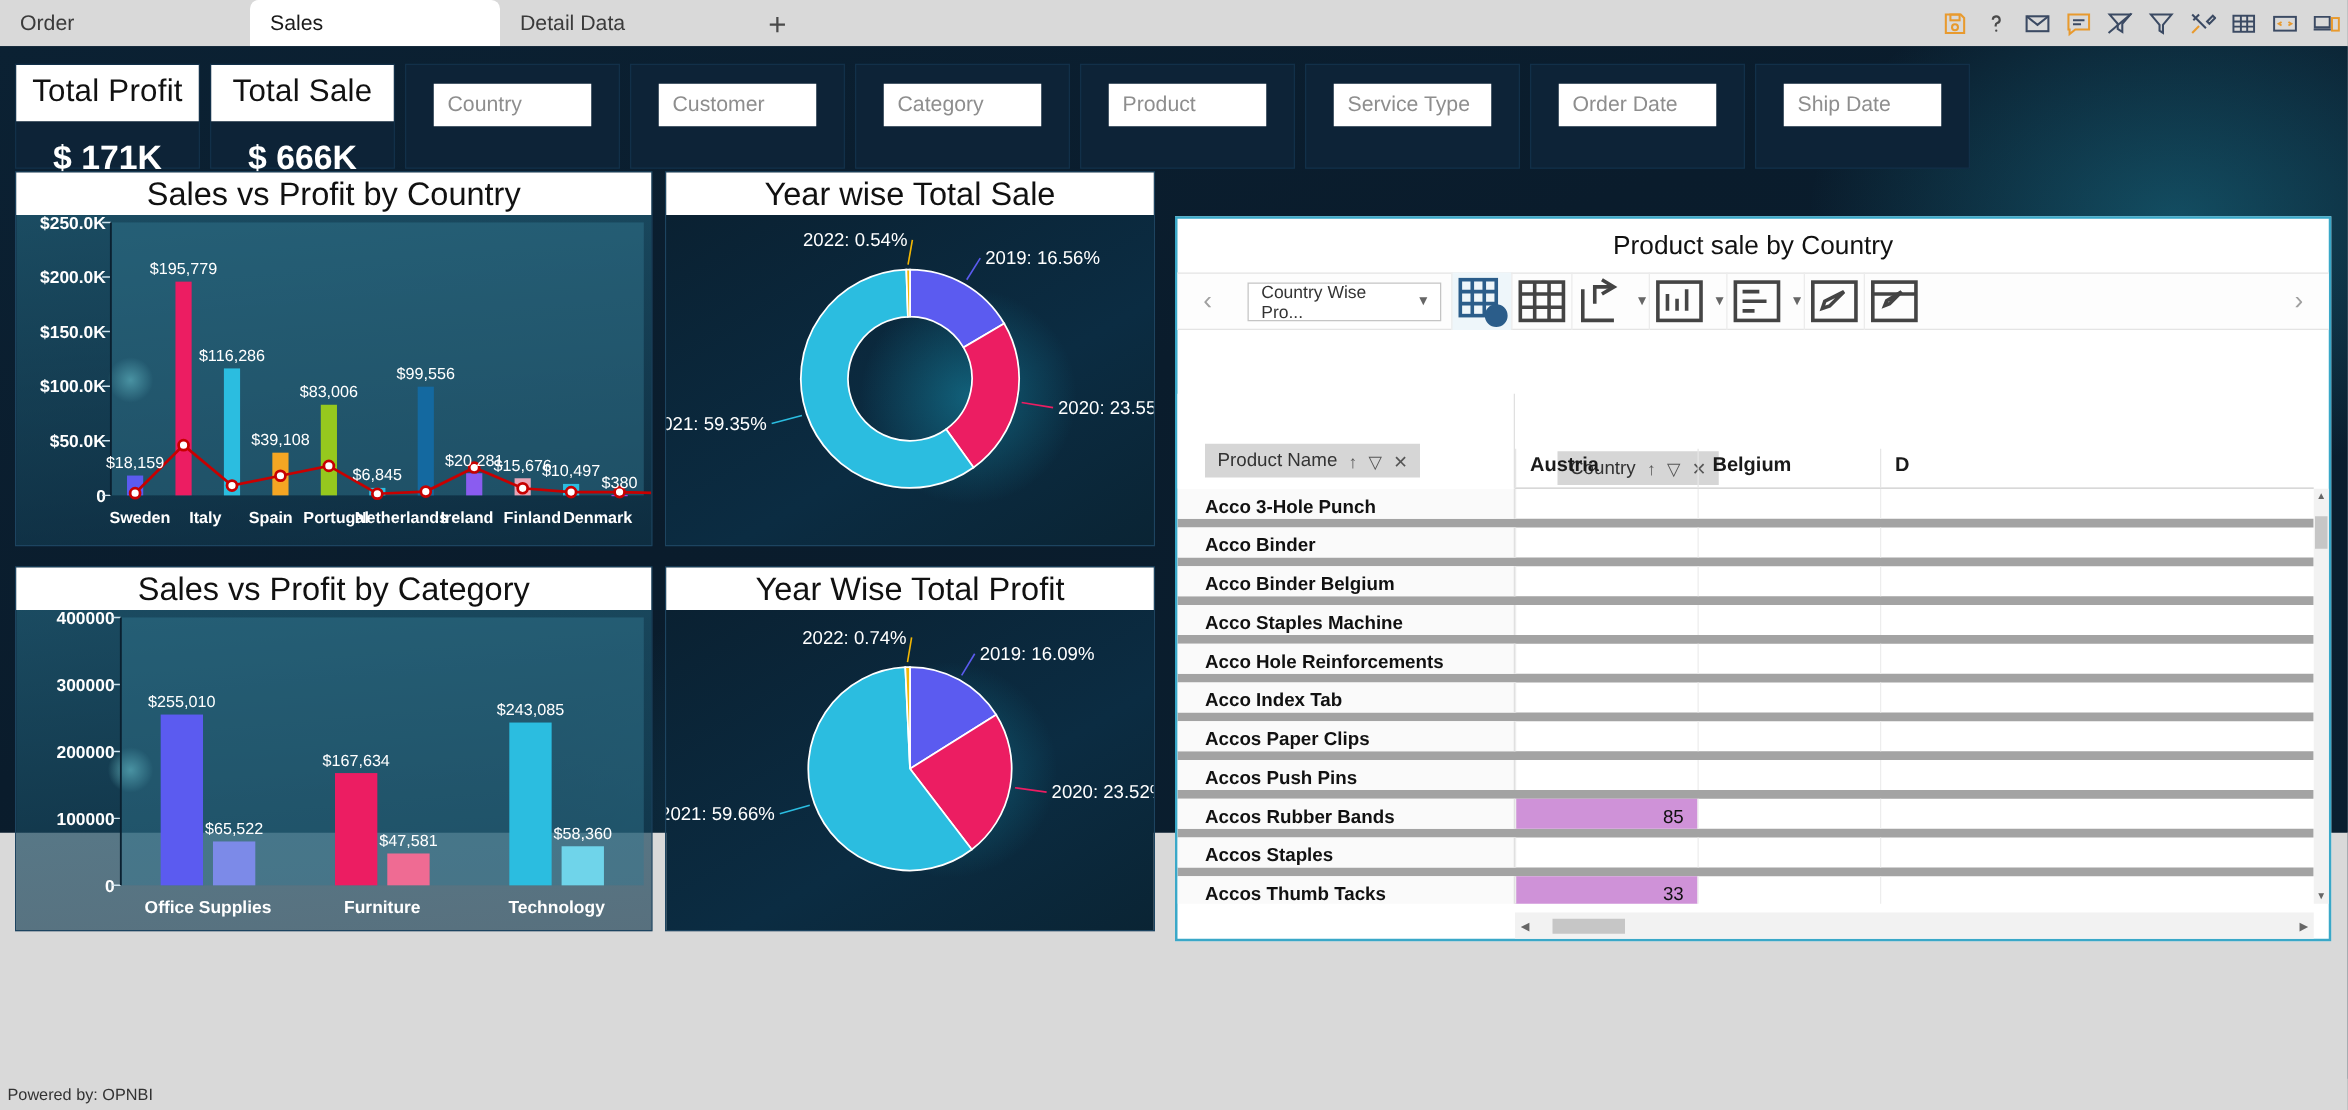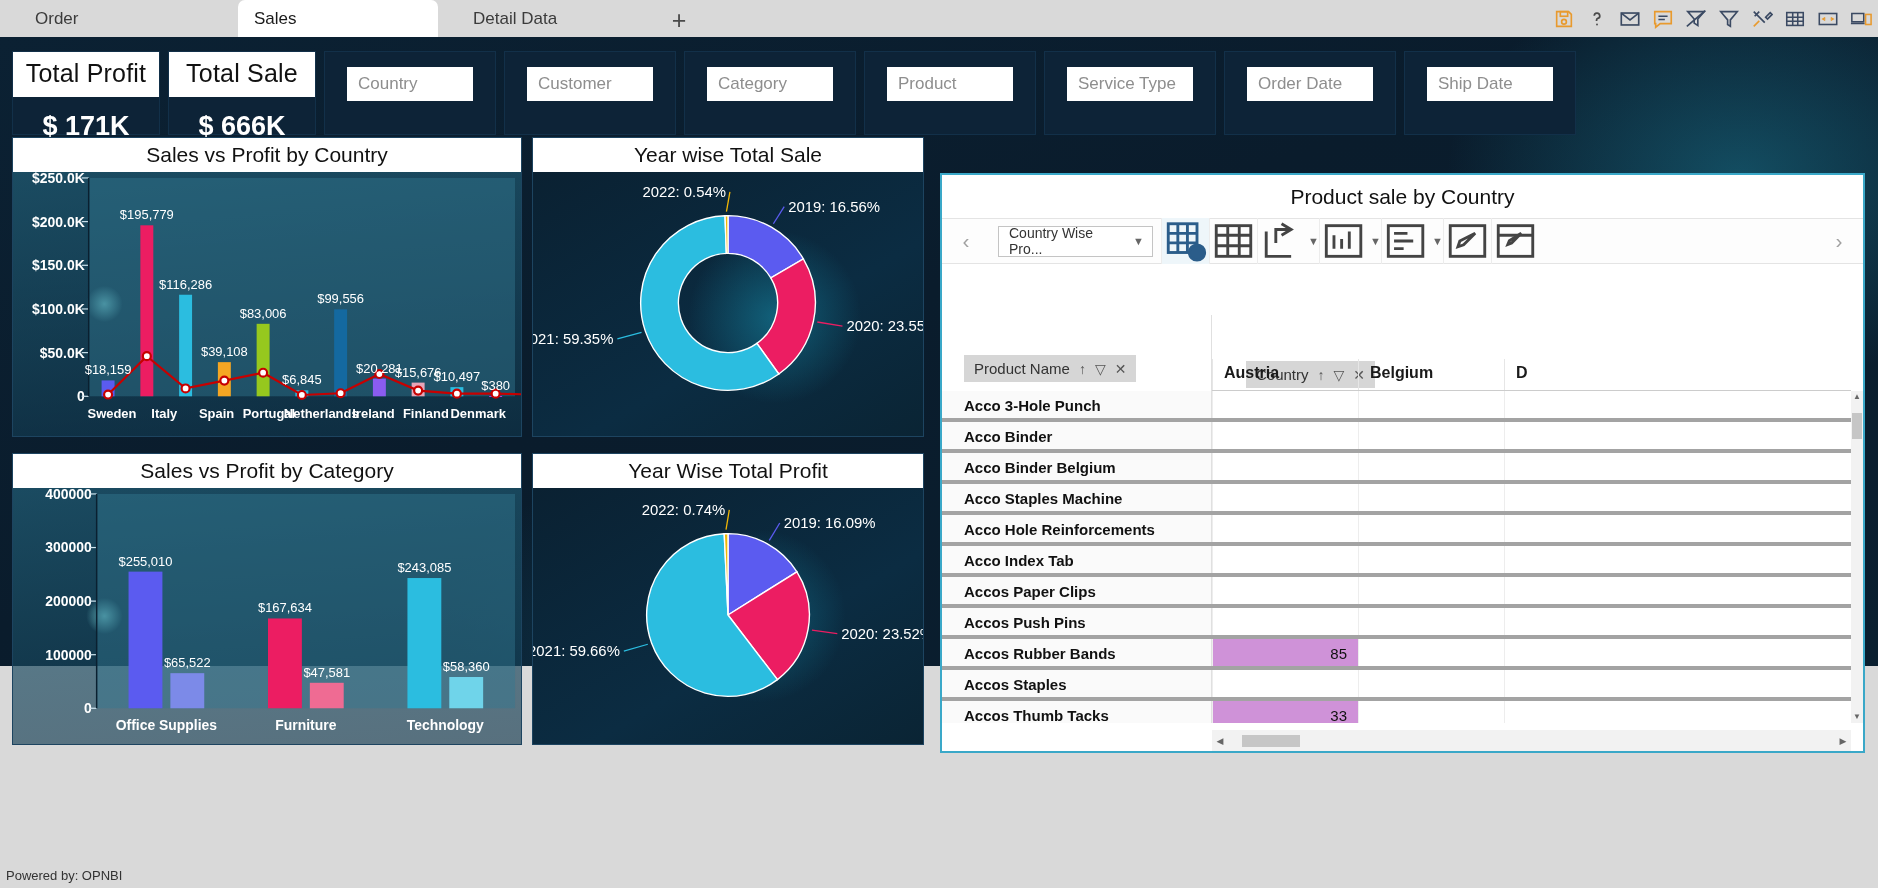--- a/index.html
+++ b/index.html
@@ -10,21 +10,21 @@
     overflow: hidden;
   }
 
   
   #tabstrip {
     position: absolute; left: 0; top: 0; width: 1878px; height: 37px;
     background: #d9d9d9; display: flex; align-items: flex-end;
   }
   .tab {
     height: 37px; line-height: 37px; padding: 0 16px; min-width: 200px;
-    font-size: 17px; color: #3b3b3b; cursor: default; margin-left: 19px;
+    font-size: 17px; color: #3b3b3b; cursor: default;
   }
   .tab.active {
     background: #ffffff; border-radius: 7px 7px 0 0; color: #1a1a1a;
   }
   #addtab { width: 44px; text-align: center; font-size: 25px; color: #4a4a4a; line-height: 34px; }
   #toolbar {
     position: absolute; right: 6px; top: 4px; height: 30px;
     display: flex; align-items: center; gap: 11px;
   }
   .tbicon { width: 22px; height: 22px; display: block; }
@@ -55,21 +55,21 @@
   }
   .slicer-box {
     position: absolute; left: 22px; top: 15px; right: 22px; height: 34px;
     background: #ffffff; display: flex; align-items: center; padding-left: 11px;
   }
   .slicer-ph { color: #8e8e8e; font-size: 17px; }
 
   
   .card { position: absolute; border: 1px solid #1d4460; background: rgba(12,40,60,.35); }
   .card-title {
-    background: #ffffff; color: #111; font-size: 21px; text-align: center;
+    background: #ffffff; color: #111; font-size: 26px; text-align: center;
     height: 34px; line-height: 34px; width: 100%;
   }
   .plot { position: absolute; left: 0; right: 0; top: 34px; bottom: 0; overflow: hidden; }
   .plot-bg {
     position: absolute; inset: 0;
     background:
       radial-gradient(circle 26px at 18%, rgba(150,255,255,.55), transparent 70%),
       linear-gradient(175deg, rgba(40,110,135,.55), rgba(18,60,82,.45));
   }
   .svgwrap { position: absolute; inset: 0; }
@@ -121,21 +121,21 @@
     position: absolute; left: 270px; right: 12px; top: 44px; height: 32px;
     display: flex; border-bottom: 1px solid #ccc;
   }
   .colhdr {
     width: 146px; flex: none; font-size: 16px; font-weight: bold; color: #1a1a1a;
     padding: 5px 0 0 11px; border-left: 1px solid #e6e6e6;
   }
   #rowsarea {
     position: absolute; left: 0; right: 12px; top: 76px; bottom: 28px; overflow: hidden;
   }
-  .grow { display: flex; height: 31px; border-bottom: 4px solid #a3a3a3; }
+  .grow { display: flex; height: 31px; border-bottom: 7px solid #a3a3a3; }
   .gname {
     width: 270px; flex: none; font-size: 15px; font-weight: bold; color: #111;
     padding: 6px 0 0 22px; background: #fafafa; border-right: 1px solid #e0e0e0;
   }
   .gcell {
     width: 146px; flex: none; border-left: 1px solid #ededed; text-align: right;
     padding: 6px 11px 0 0; font-size: 15px; color: #111;
   }
   .gcell.hl { background: #cf92d8; }
   #vscroll {

